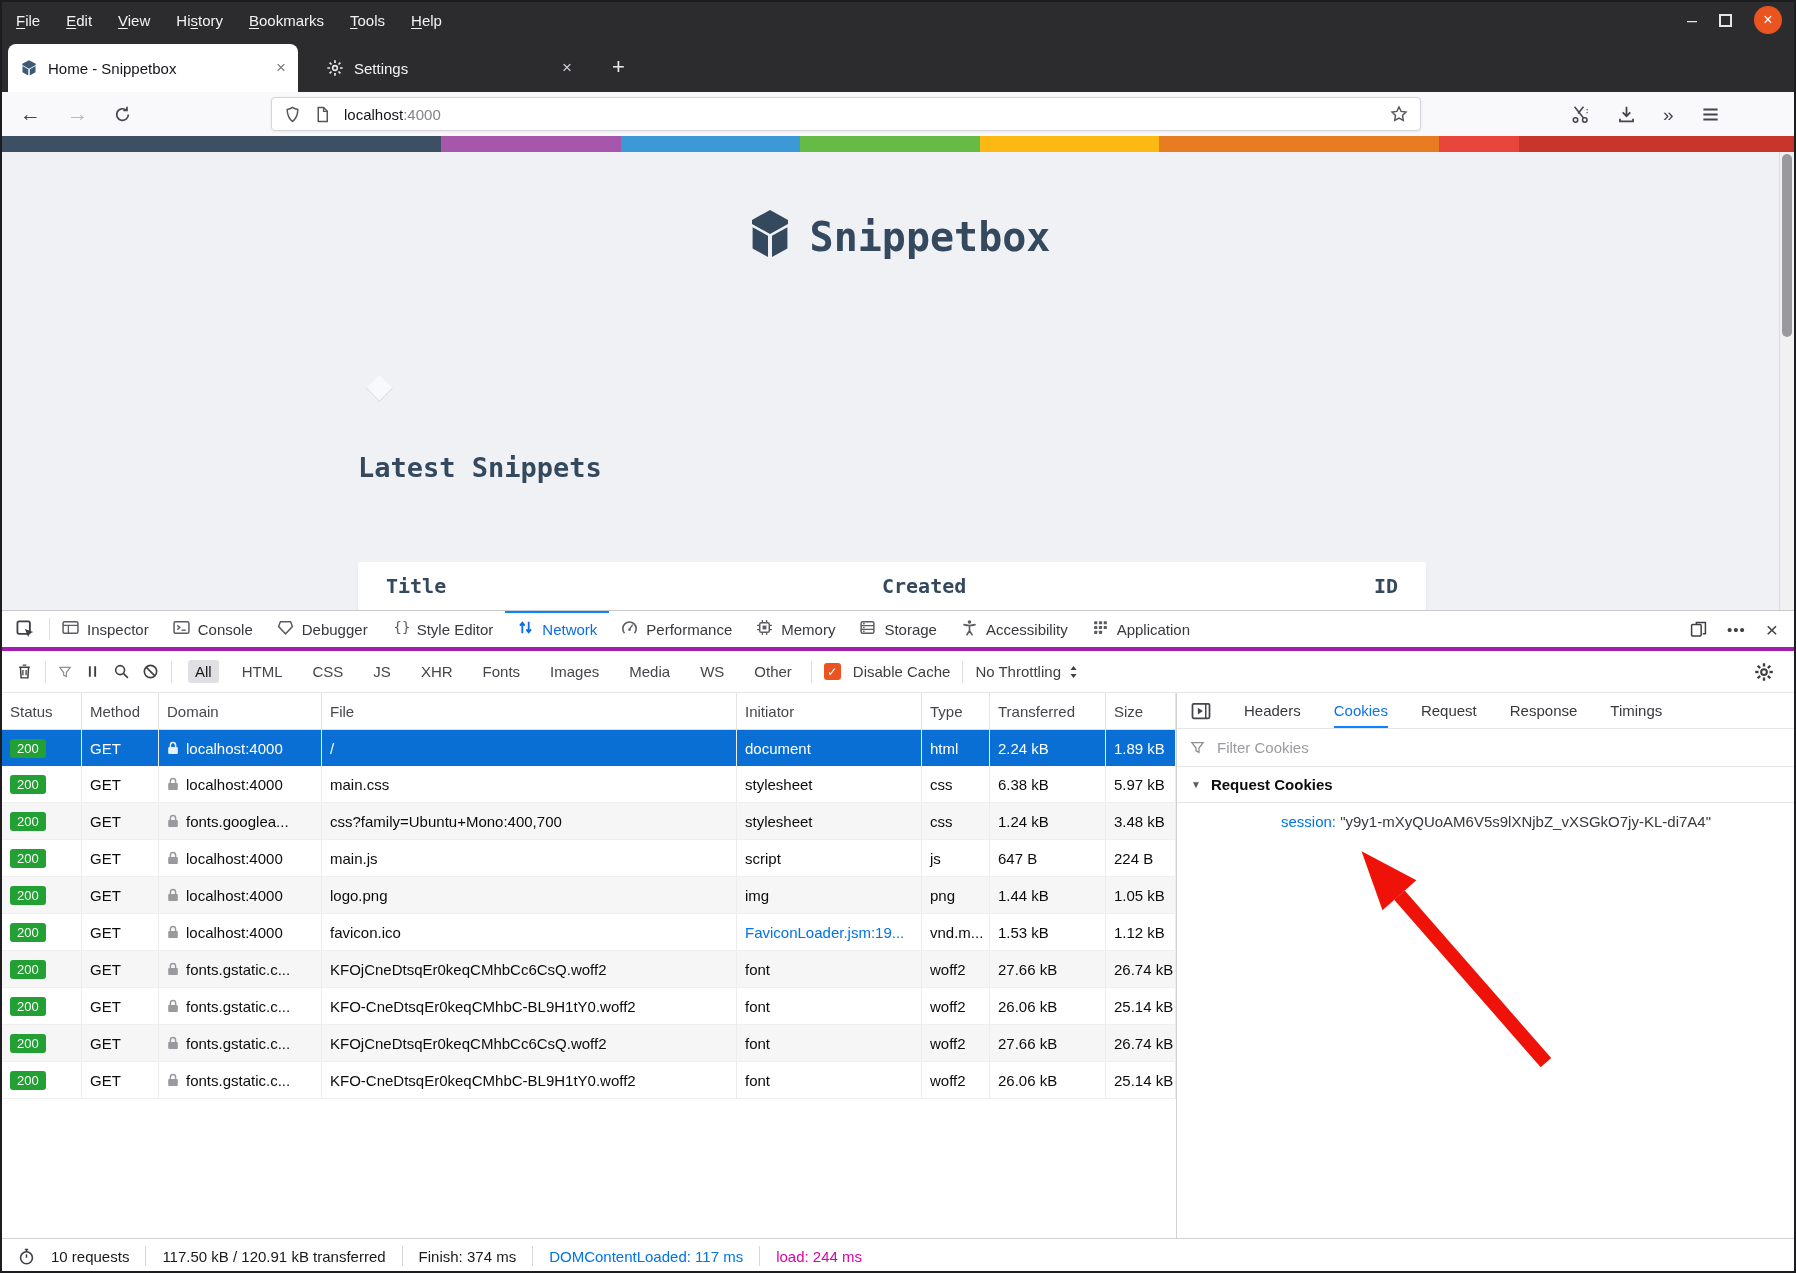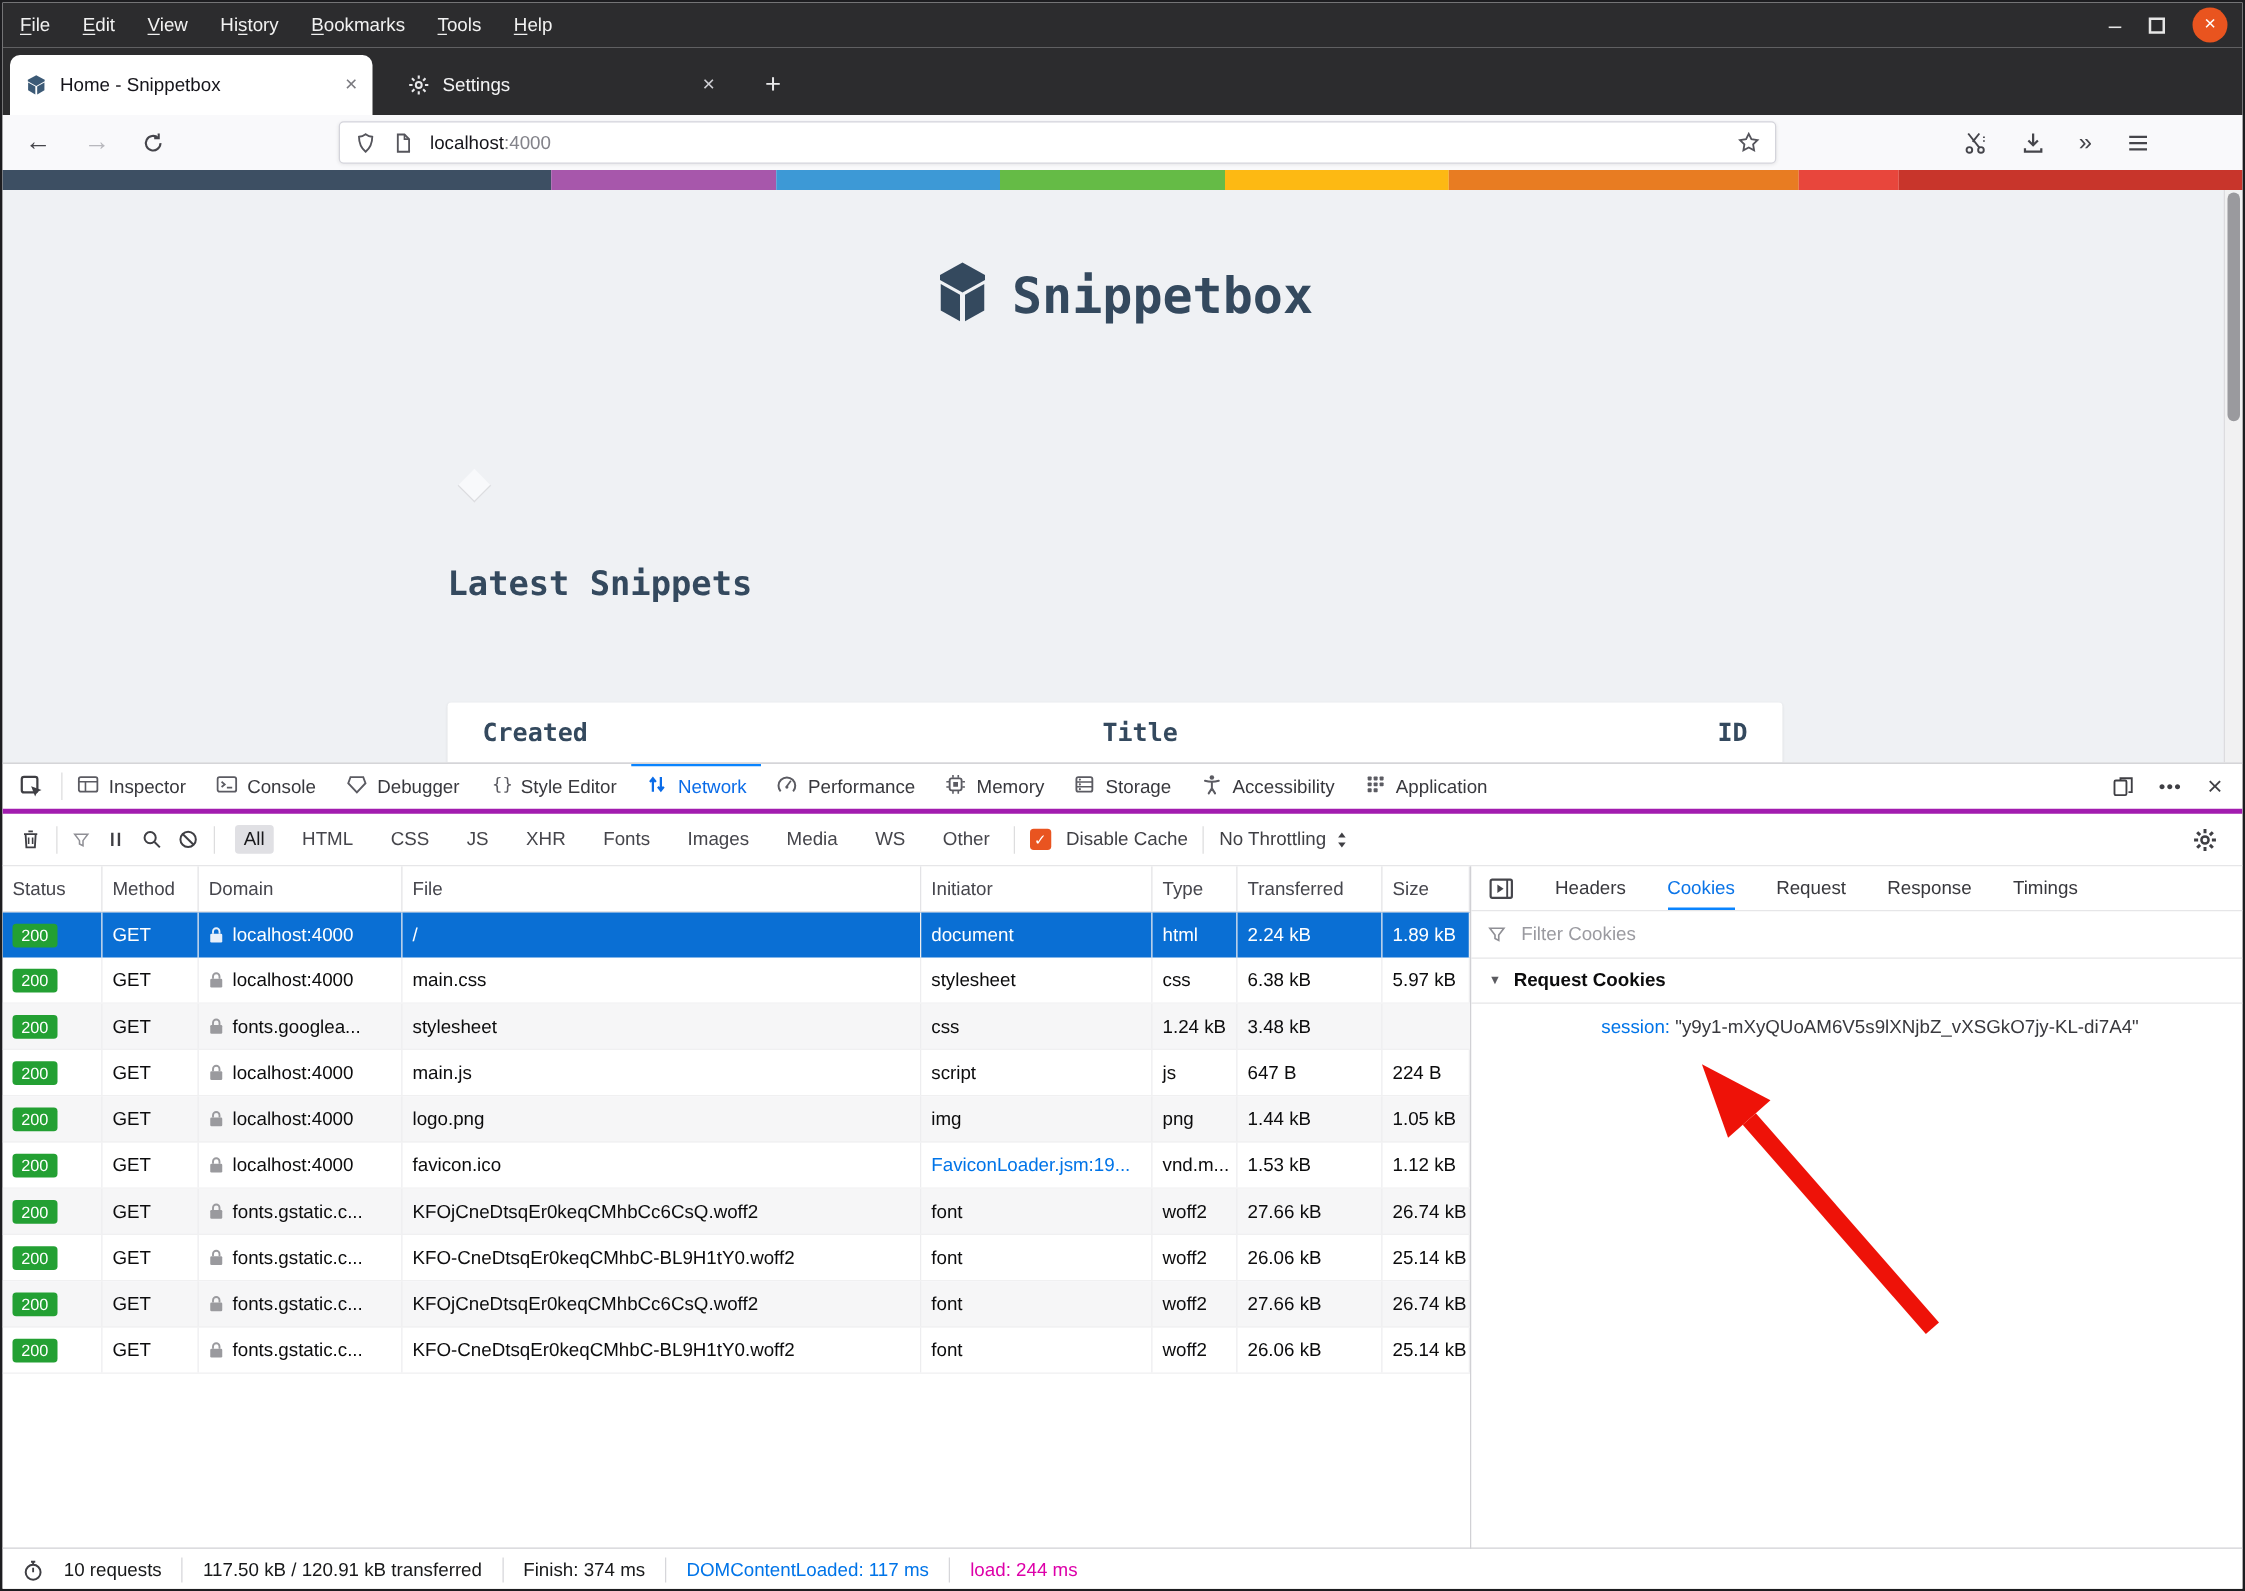--- a/index.html
+++ b/index.html
@@ -227,22 +227,22 @@
       <svg class="brand-cube" viewBox="0 0 24 26">
         <path d="M12 1L21 6v2l-9 5L3 8V6z" fill="currentColor"></path>
         <path d="M3.3 9.6L11 13.9v10.6l-7.7-4.3z" fill="currentColor"></path>
         <path d="M20.7 9.6L13 13.9v10.6l7.7-4.3z" fill="currentColor"></path>
       </svg>
       <span class="brand-name">Snippetbox</span>
     </div>
     <div class="nav-caret"></div>
     <div class="page-heading">Latest Snippets</div>
     <div class="snippet-card">
+      <span>Title</span>
       <span>Created</span>
-      <span>Title</span>
       <span>ID</span>
     </div>
     <div class="page-scrollbar">
       <div class="page-scroll-thumb"></div>
     </div>
   </div>
 
   <div class="devtools">
 
     <div class="dt-tabs" id="dtTabs">
@@ -450,20 +450,21 @@
               <span class="badge">200</span>
             </div>
             <div class="net-cell">GET</div>
             <div class="net-cell">
               <svg class="lock" viewBox="0 0 12 14">
                 <rect x="1.2" y="6" width="9.6" height="7" rx="1" fill="currentColor"></rect>
                 <path d="M3.4 6V4.2a2.6 2.6 0 0 1 5.2 0V6" fill="none" stroke="currentColor" stroke-width="1.5"></path>
               </svg>
               <span>fonts.googlea...</span>
             </div>
+            <div class="net-cell">css?family=Ubuntu+Mono:400,700</div>
             <div class="net-cell">
               <span>stylesheet</span>
             </div>
             <div class="net-cell">css</div>
             <div class="net-cell">1.24 kB</div>
             <div class="net-cell">3.48 kB</div>
           </div>
           <div class="net-grid net-row">
             <div class="net-cell">
               <span class="badge">200</span>

